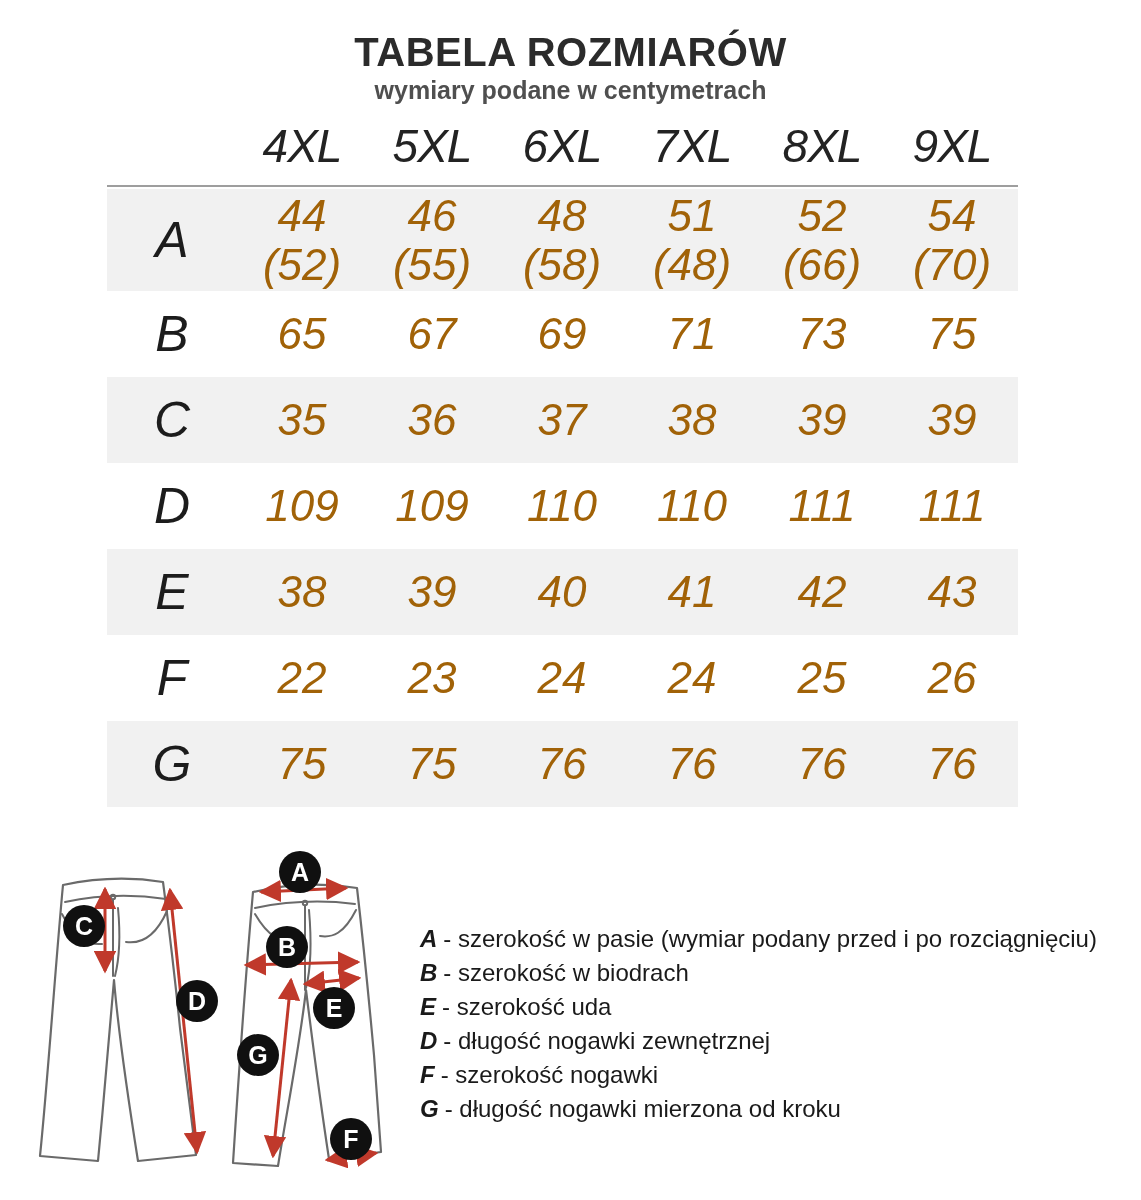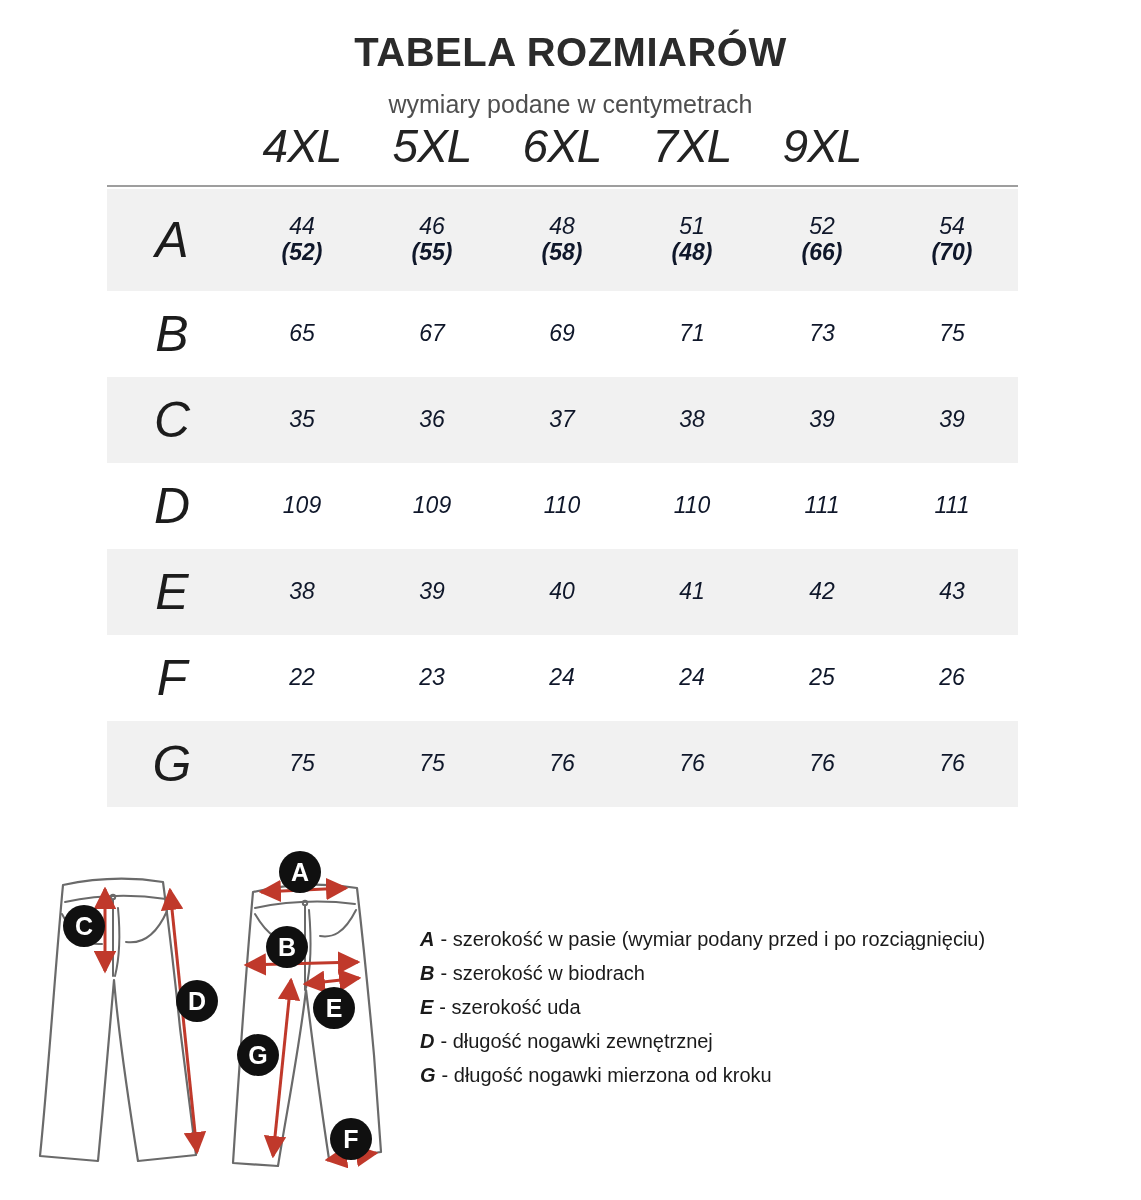--- a/index.html
+++ b/index.html
@@ -18,23 +18,23 @@
   .title-wrap { position: absolute; top: 30px; left: 0; width: 100%; text-align: center; }
   .title {
     font-size: 40px;
     font-weight: 700;
     letter-spacing: 0.5px;
     color: #2b2b2b;
     text-align: center;
   }
   .subtitle {
     font-size: 25px;
-    font-weight: 400;
+    font-weight: 700;
     color: #4f4f4f;
-    margin-top: 15px;
+    margin-top: 1px;
   }
 
   
   .grid-row {
     display: grid;
     grid-template-columns: 130px repeat(6, 130px);
     align-items: center;
   }
   .sizes-row {
     position: absolute;
@@ -72,25 +72,25 @@
     text-align: center;
     font-style: italic;
     font-weight: 300;
     font-size: 50px;
     color: #1c1c1c;
   }
   .val-cell {
     text-align: center;
     font-style: italic;
     font-weight: 300;
-    font-size: 23px;
-    color: #0f172a;
+    font-size: 44px;
+    color: #a16207;
     line-height: 1.12;
   }
-  .val-cell .sub { display: block; font-weight: bold; }
+  .val-cell .sub { display: block; }
 
   
   .pants { position: absolute; }
   .pants-left  { left: 20px;  top: 868px; width: 200px; height: 320px; }
   .pants-right { left: 225px; top: 850px; width: 170px; height: 330px; }
   .outline { fill: #ffffff; stroke: #6a6a6a; stroke-width: 2.2; stroke-linejoin: round; stroke-linecap: round; }
   .detail  { fill: none;    stroke: #6a6a6a; stroke-width: 2;   stroke-linecap: round; }
   .arrow   { stroke: #c0392b; stroke-width: 3; fill: none; }
   .badge   { fill: #101010; }
   .badge-letter {
@@ -102,21 +102,21 @@
   }
 
   
   .legend {
     position: absolute;
     left: 420px;
     top: 922px;
     width: 715px;
   }
   .legend-item {
-    font-size: 20px;
+    font-size: 24px;
     line-height: 34px;
     color: #1a1a1a;
     white-space: nowrap;
   }
   .legend-item .l { font-style: italic; font-weight: 700; margin-right: 6px; }
   .legend-item .t { font-weight: 400; }
 </style>
 </head>
 <body>
 
@@ -126,20 +126,21 @@
     <div class="title">TABELA ROZMIARÓW</div>
     <div class="subtitle">wymiary podane w centymetrach</div>
   </div>
 
   <div class="sizes-row grid-row">
     <div class="size-cell"></div>
     <div class="size-cell">4XL</div>
     <div class="size-cell">5XL</div>
     <div class="size-cell">6XL</div>
     <div class="size-cell">7XL</div>
+    <div class="size-cell">8XL</div>
     <div class="size-cell">9XL</div>
   </div>
 
   <div class="tbl-topline"></div>
 
   <div class="tbl">
 
     <div class="t-row grid-row first stripe">
       <div class="letter-cell">A</div>
       <div class="val-cell"><span>44</span><span class="sub">(52)</span></div>
@@ -269,17 +270,20 @@
     <div class="legend-item">
       <span class="l">B</span><span class="t">- szerokość w biodrach</span>
     </div>
     <div class="legend-item">
       <span class="l">E</span><span class="t">- szerokość uda</span>
     </div>
     <div class="legend-item">
       <span class="l">D</span><span class="t">- długość nogawki zewnętrznej</span>
     </div>
     <div class="legend-item">
+      <span class="l">F</span><span class="t">- szerokość nogawki</span>
+    </div>
+    <div class="legend-item">
       <span class="l">G</span><span class="t">- długość nogawki mierzona od kroku</span>
     </div>
   </div>
 
 </div>
 
 </body></html>

